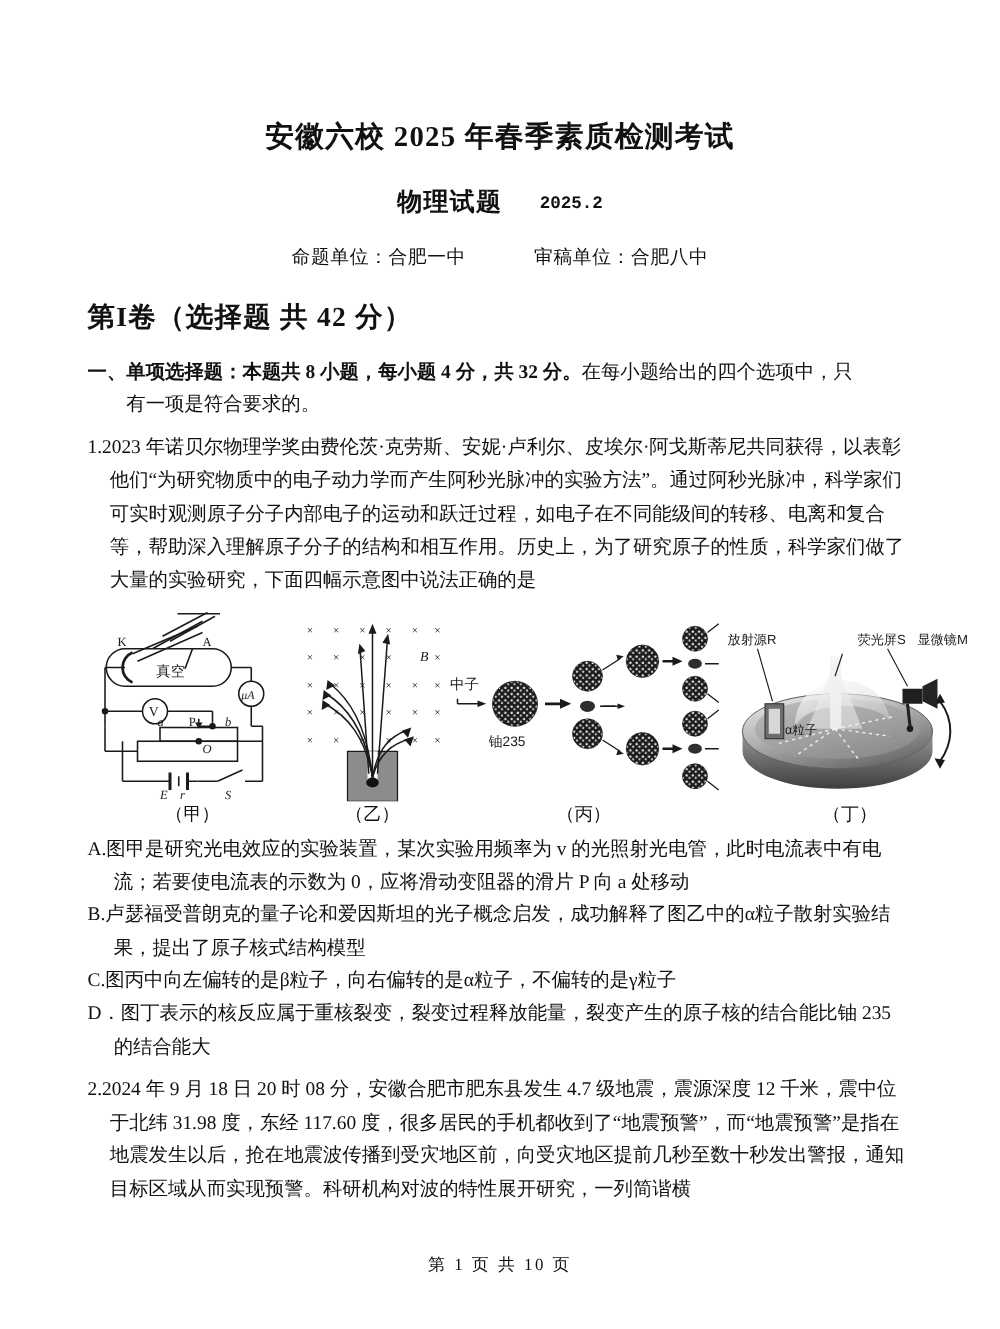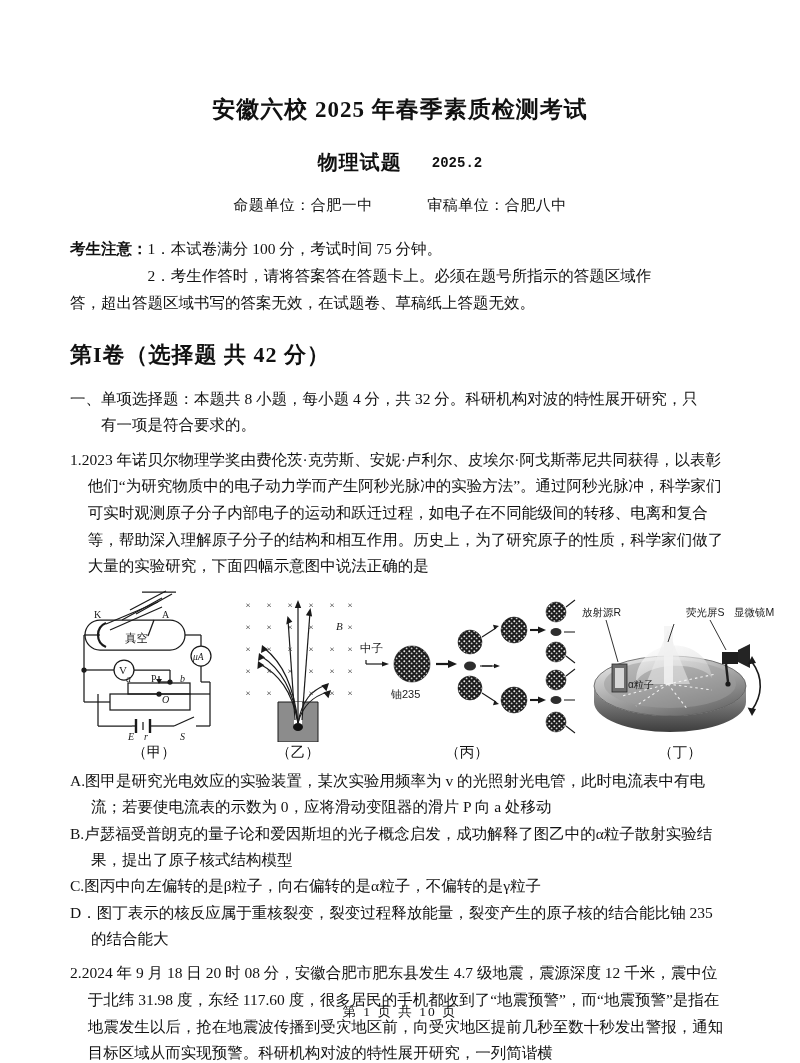--- a/index.html
+++ b/index.html
@@ -63,21 +63,21 @@
     font-size: 22px;
     font-weight: 700;
     margin-top: 24px;
     letter-spacing: 1px;
   }
   .qtype {
     font-size: 15.5px;
     line-height: 1.7;
     margin-top: 16px;
   }
-  .qtype .lead { font-weight: 400; text-align: right; }
+  .qtype .lead { font-weight: 700; text-align: right; }
   .qtype .cont { display: block; text-indent: 2em; }
 
   
   .question { font-size: 15.5px; line-height: 1.72; margin-top: 8px; }
   .q-body { text-indent: 0; padding-left: 1.15em; text-indent: -1.15em; }
   .options { margin-top: 2px; font-size: 15.5px; line-height: 1.7; }
   .opt { padding-left: 1.35em; text-indent: -1.35em; margin-bottom: 0px; }
 
   
   .figures {
@@ -116,30 +116,25 @@
     <span class="subtitle-main">物理试题</span>
     <span class="subtitle-date">2025.2</span>
   </div>
 
   <div class="unit-row">
     <span>命题单位：合肥一中</span>
     <span class="unit-gap"></span>
     <span>审稿单位：合肥八中</span>
   </div>
 
-  <div class="notice">
-    <div class="notice-line1"><span class="notice-label">考生注意：</span><span>1．本试卷满分 100 分，考试时间 75 分钟。</span></div>
-    <div class="notice-line2">2．考生作答时，请将答案答在答题卡上。必须在题号所指示的答题区域作</div>
-    <div class="notice-line2b">答，超出答题区域书写的答案无效，在试题卷、草稿纸上答题无效。</div>
-  </div>
 
   <div class="section-head">第I卷（选择题 共 42 分）</div>
 
   <div class="qtype">
-    <span class="lead">一、单项选择题：本题共 8 小题，每小题 4 分，共 32 分。</span><span>科研机构对波的特性展开研究，只</span>
+    <span class="lead">一、单项选择题：本题共 8 小题，每小题 4 分，共 32 分。</span><span>在每小题给出的四个选项中，只</span>
     <span class="cont">有一项是符合要求的。</span>
   </div>
 
   <div class="question">
     <div class="q-body"><span>1.</span><span>2023 年诺贝尔物理学奖由费伦茨·克劳斯、安妮·卢利尔、皮埃尔·阿戈斯蒂尼共同获得，以表彰他们“为研究物质中的电子动力学而产生阿秒光脉冲的实验方法”。通过阿秒光脉冲，科学家们可实时观测原子分子内部电子的运动和跃迁过程，如电子在不同能级间的转移、电离和复合等，帮助深入理解原子分子的结构和相互作用。历史上，为了研究原子的性质，科学家们做了大量的实验研究，下面四幅示意图中说法正确的是</span></div>
   </div>
 
   <div class="figures">
 
     <div class="fig">

